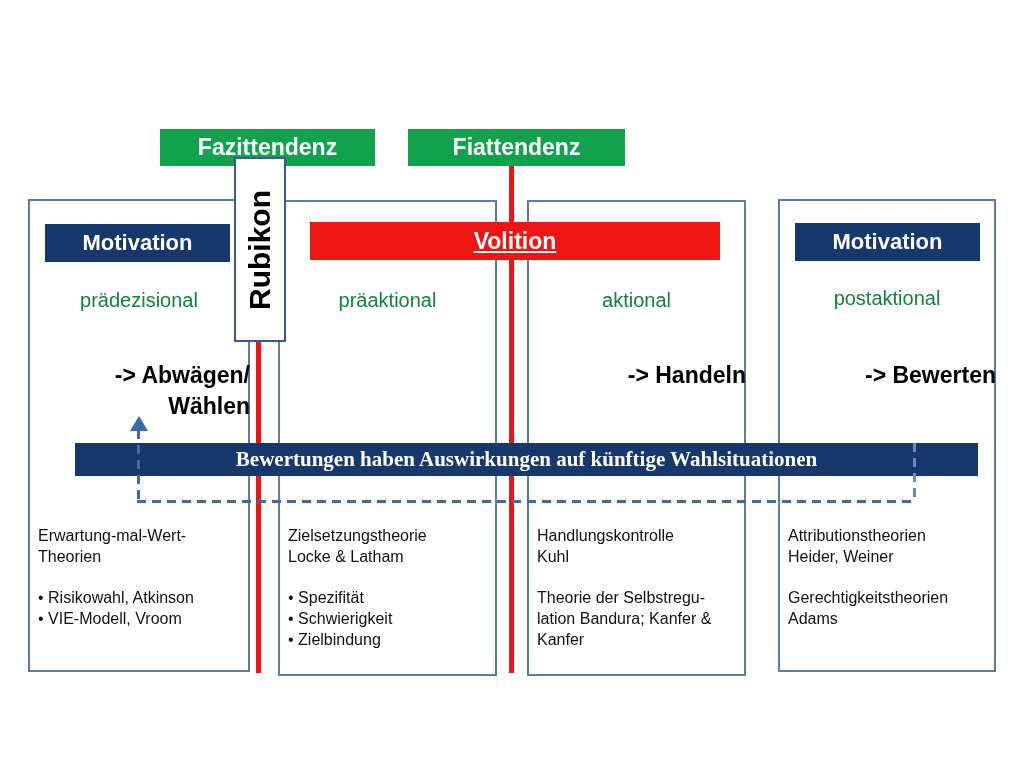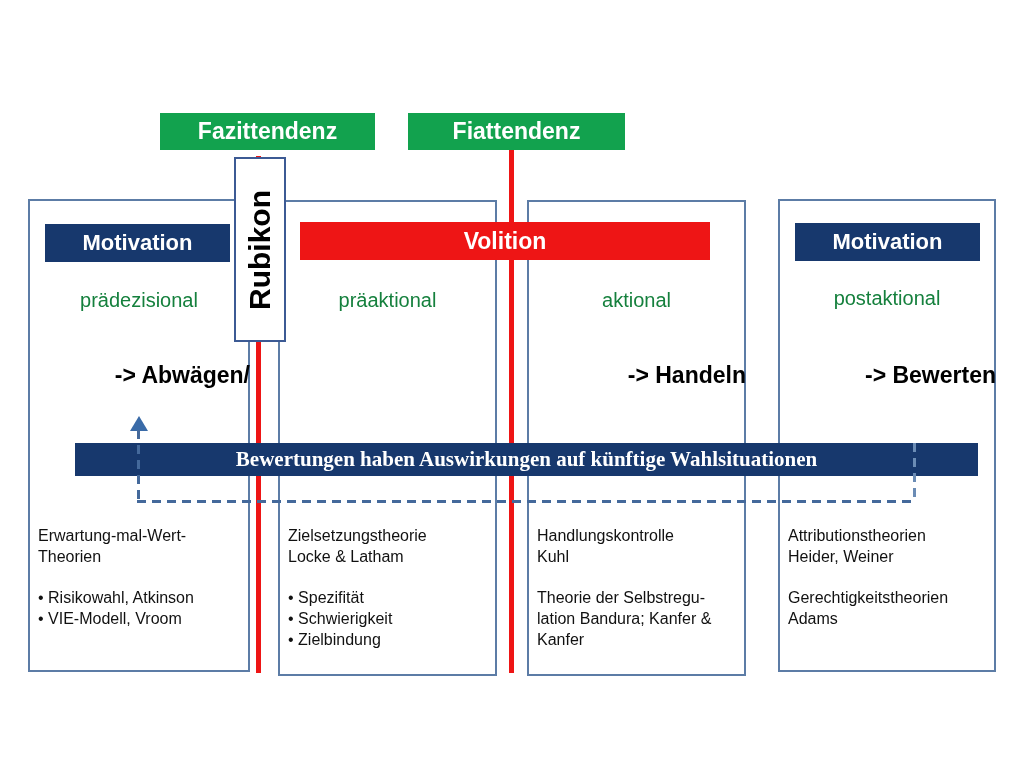--- a/index.html
+++ b/index.html
@@ -4,21 +4,21 @@
 <style>
   html,body{margin:0;padding:0;background:#ffffff;}
   #canvas{
     position:relative;width:1024px;height:768px;background:#ffffff;
     font-family:"Liberation Sans","DejaVu Sans",sans-serif;overflow:hidden;
   }
   .abs{position:absolute;}
   
   .tendency{
     background:#12a24e;color:#ffffff;font-weight:bold;font-size:23px;
-    display:flex;align-items:center;justify-content:center;z-index:4;
+    display:flex;align-items:center;justify-content:center;z-index:4;margin-top:16px;
   }
   
   .redline{background:#ee1515;width:5px;z-index:1;}
   
   .colbox{background:#ffffff;border:2px solid #5c7ca6;box-sizing:border-box;z-index:2;}
   
   .rubikon{
     background:#ffffff;border:2px solid #3c5a94;box-sizing:border-box;z-index:5;
     display:flex;align-items:center;justify-content:center;
   }
@@ -75,34 +75,35 @@
 
   <div class="abs redline" style="left:256px;top:156px;height:517px;"></div>
   <div class="abs redline" style="left:509px;top:149px;height:524px;"></div>
 
   <div class="abs colbox" style="left:28px;top:199px;width:222px;height:473px;"></div>
   <div class="abs colbox" style="left:278px;top:200px;width:219px;height:476px;"></div>
   <div class="abs colbox" style="left:527px;top:200px;width:219px;height:476px;"></div>
   <div class="abs colbox" style="left:778px;top:199px;width:218px;height:473px;"></div>
 
   <div class="abs hdr-navy" style="left:45px;top:224px;width:185px;height:38px;">Motivation</div>
-  <div class="abs hdr-red" style="left:300px;top:222px;width:410px;height:38px;">Volition</div>
+  <div class="abs hdr-red" style="left:310px;top:222px;width:410px;height:38px;text-decoration:underline;">Volition</div>
   <div class="abs hdr-navy" style="left:795px;top:223px;width:185px;height:38px;">Motivation</div>
 
   <div class="abs rubikon" style="left:234px;top:157px;width:52px;height:185px;">
     <span>Rubikon</span>
   </div>
 
   <div class="abs phase" style="left:28px;top:288px;width:222px;">prädezisional</div>
   <div class="abs phase" style="left:278px;top:288px;width:219px;">präaktional</div>
   <div class="abs phase" style="left:527px;top:288px;width:219px;">aktional</div>
   <div class="abs phase" style="left:778px;top:286px;width:218px;">postaktional</div>
 
   <div class="abs action" style="left:28px;top:360px;width:222px;">
     <div>-&gt; Abwägen/</div>
+    <div>Wählen</div>
   </div>
   <div class="abs action" style="left:527px;top:360px;width:219px;">
     <div>-&gt; Handeln</div>
   </div>
   <div class="abs action" style="left:778px;top:360px;width:218px;">
     <div>-&gt; Bewerten</div>
   </div>
 
   <div class="abs banner" style="left:75px;top:443px;width:903px;height:33px;font-family:Liberation Serif, serif;">Bewertungen haben Auswirkungen auf künftige Wahlsituationen</div>
 

